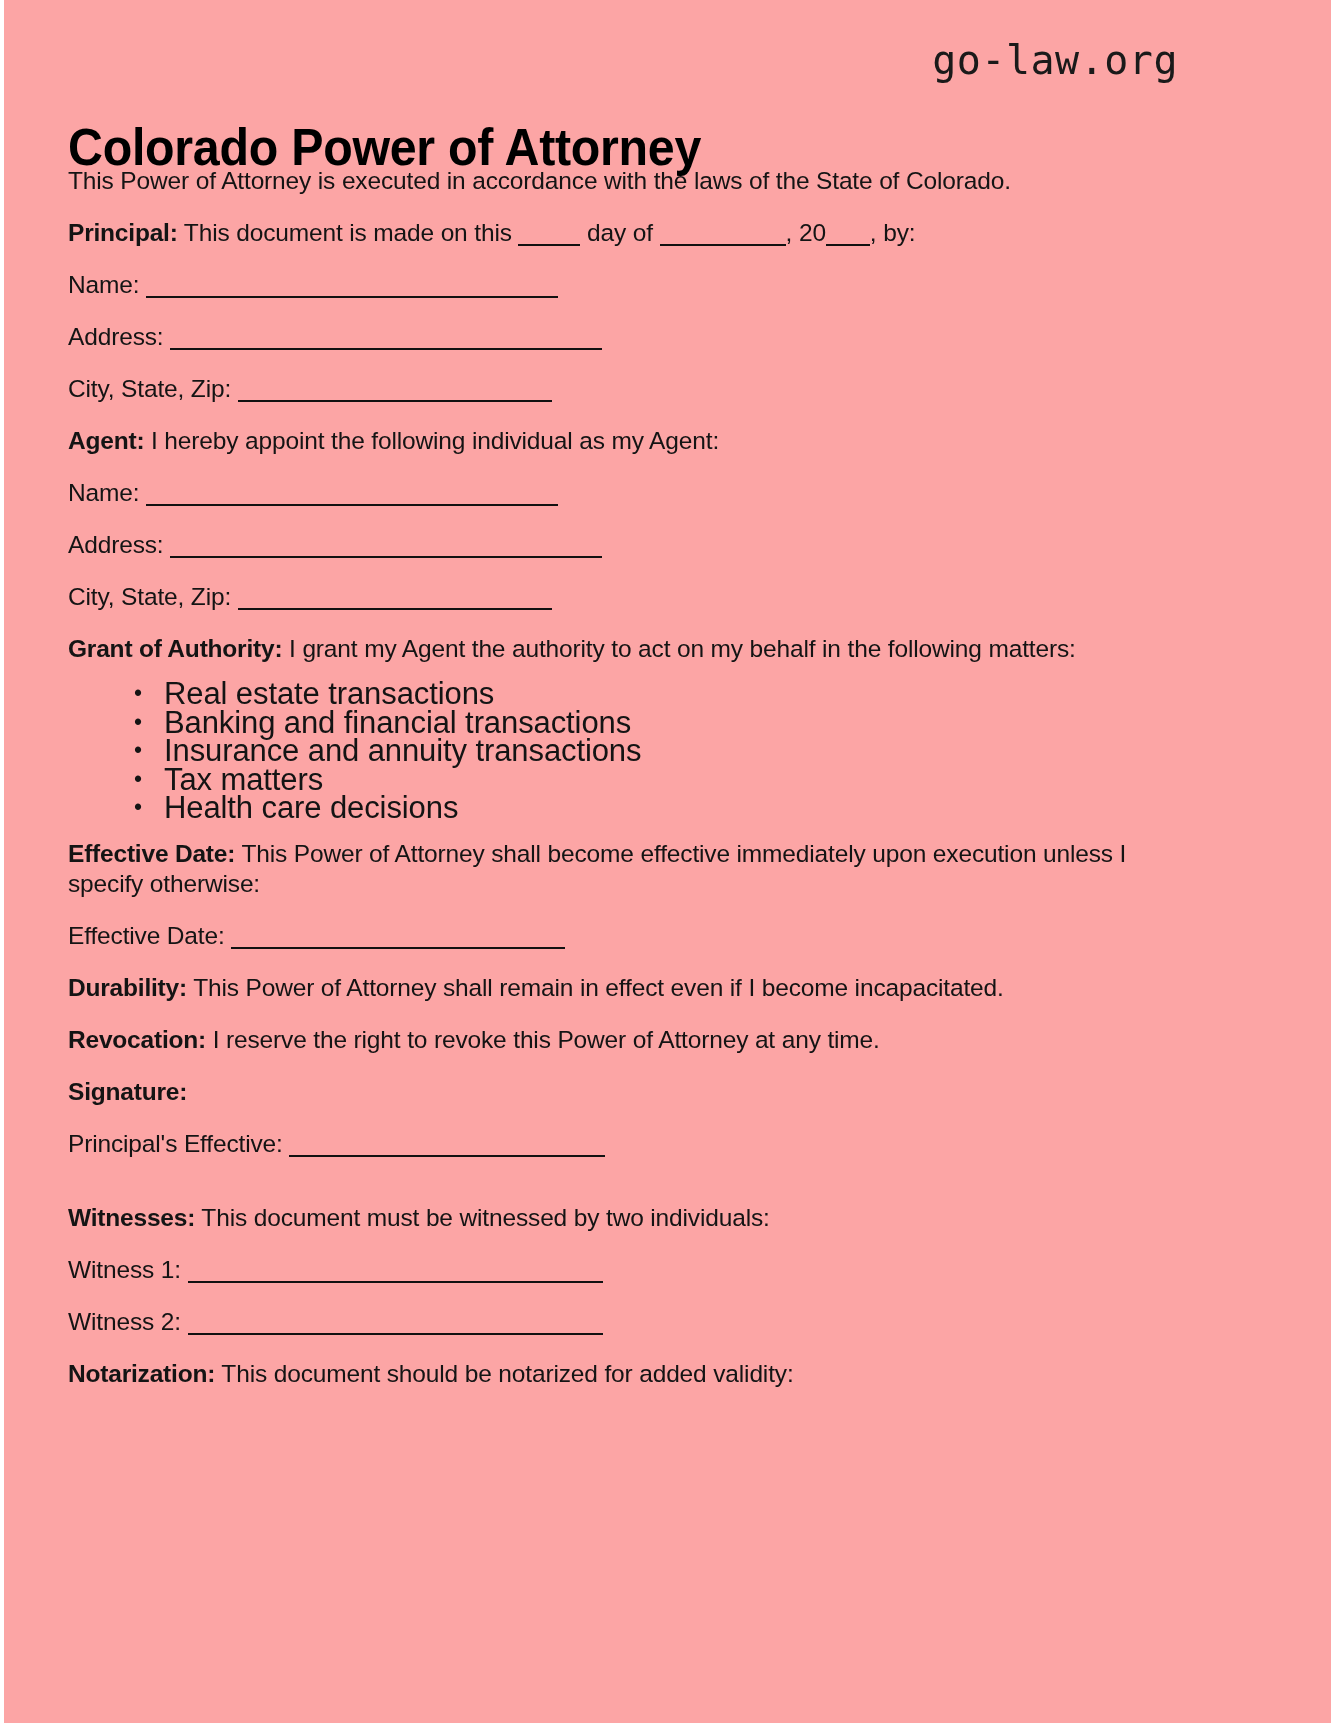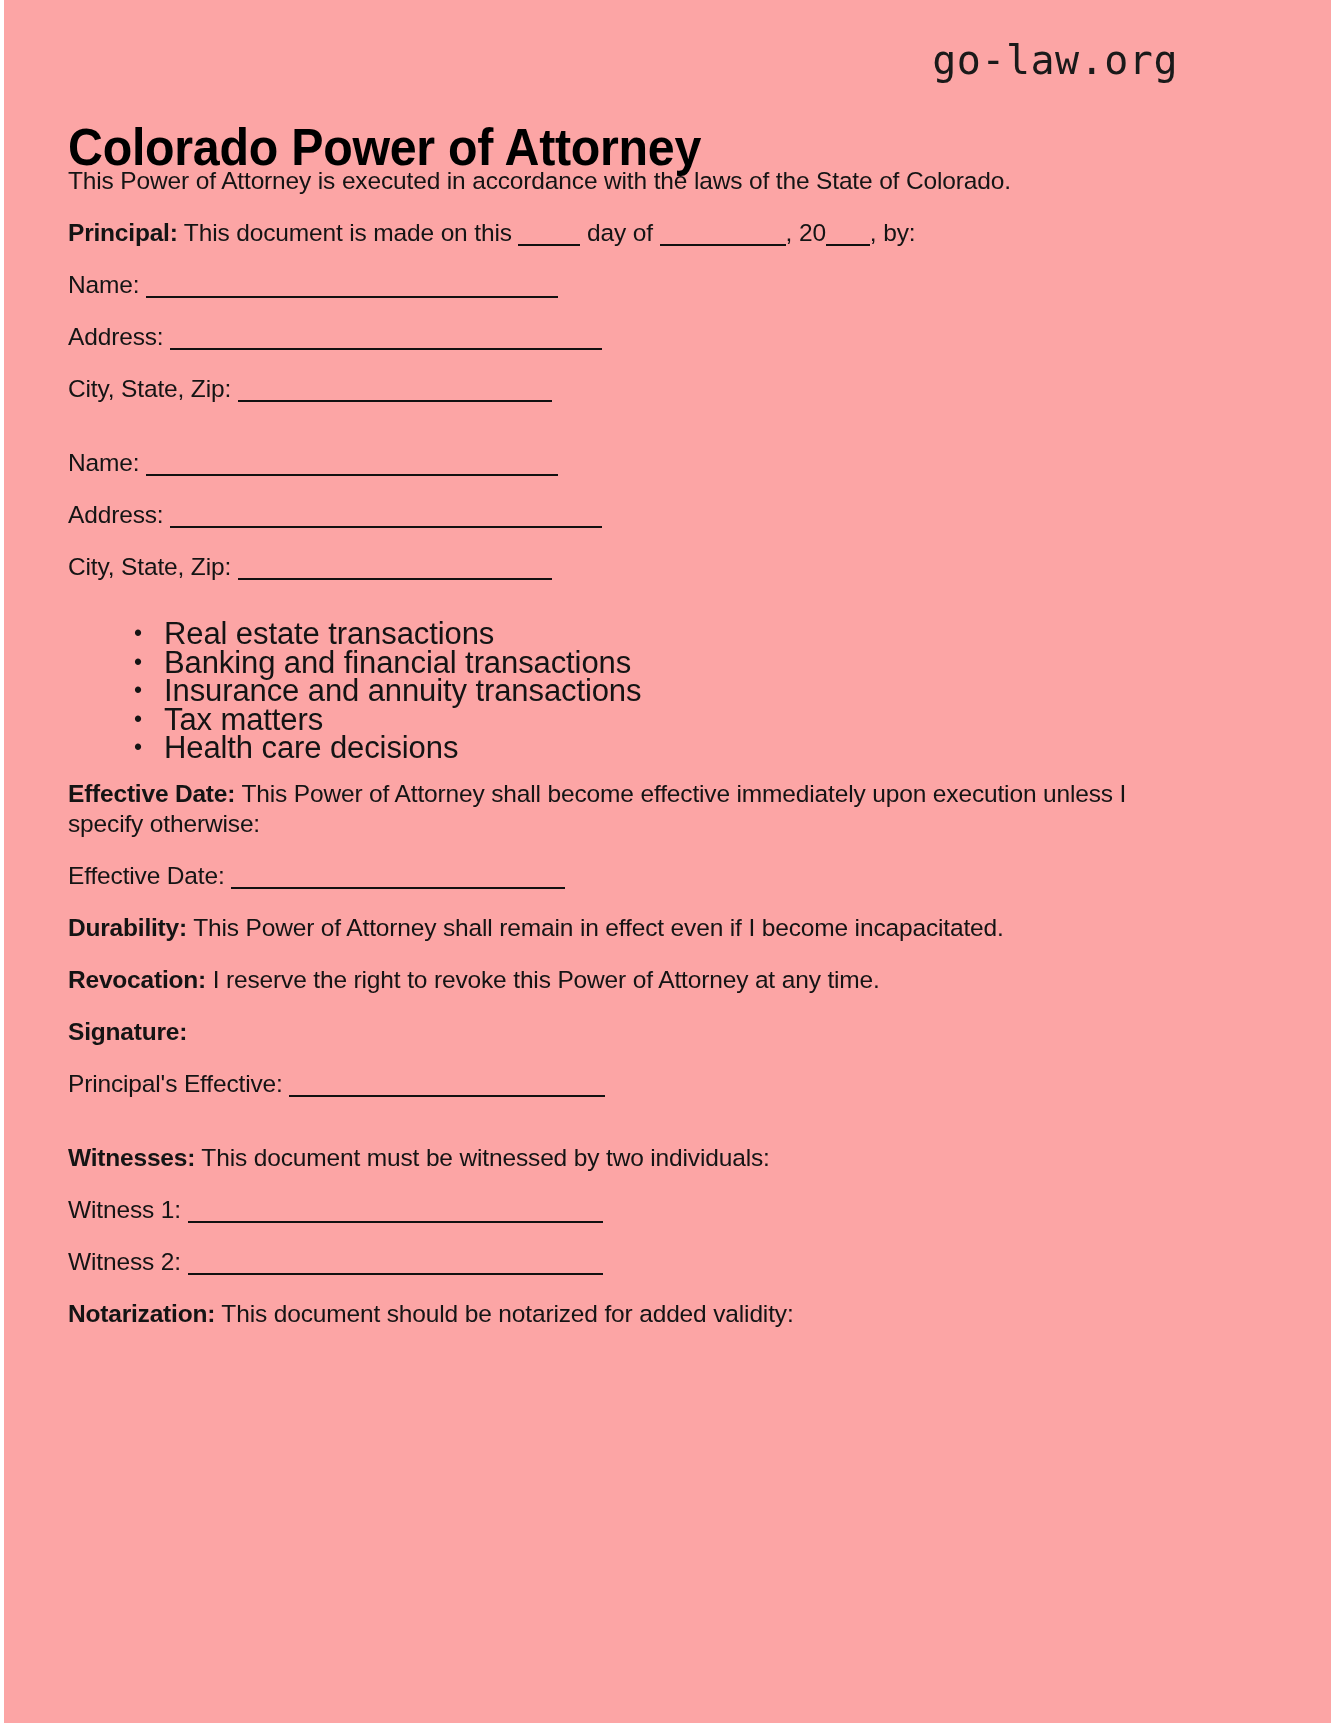--- a/index.html
+++ b/index.html
@@ -155,31 +155,33 @@
 
       <p class="para"><span>Name: </span><span class="blank b-name"></span></p>
       <div class="gap-md"></div>
 
       <p class="para"><span>Address: </span><span class="blank b-addr"></span></p>
       <div class="gap-md"></div>
 
       <p class="para"><span>City, State, Zip: </span><span class="blank b-city"></span></p>
       <div class="gap-md"></div>
 
+      <p class="para"><b class="lbl">Agent:</b><span> I hereby appoint the following individual as my Agent:</span></p>
       <div class="gap-md"></div>
 
       <p class="para"><span>Name: </span><span class="blank b-name"></span></p>
       <div class="gap-md"></div>
 
       <p class="para"><span>Address: </span><span class="blank b-addr"></span></p>
       <div class="gap-md"></div>
 
       <p class="para"><span>City, State, Zip: </span><span class="blank b-city"></span></p>
       <div class="gap-md"></div>
 
+      <p class="para"><b class="lbl">Grant of Authority:</b><span> I grant my Agent the authority to act on my behalf in the following matters:</span></p>
       <div class="gap-list"></div>
 
       <ul class="authority">
         <li>Real estate transactions</li>
         <li>Banking and financial transactions</li>
         <li>Insurance and annuity transactions</li>
         <li>Tax matters</li>
         <li>Health care decisions</li>
       </ul>
       <div class="gap-list"></div>

